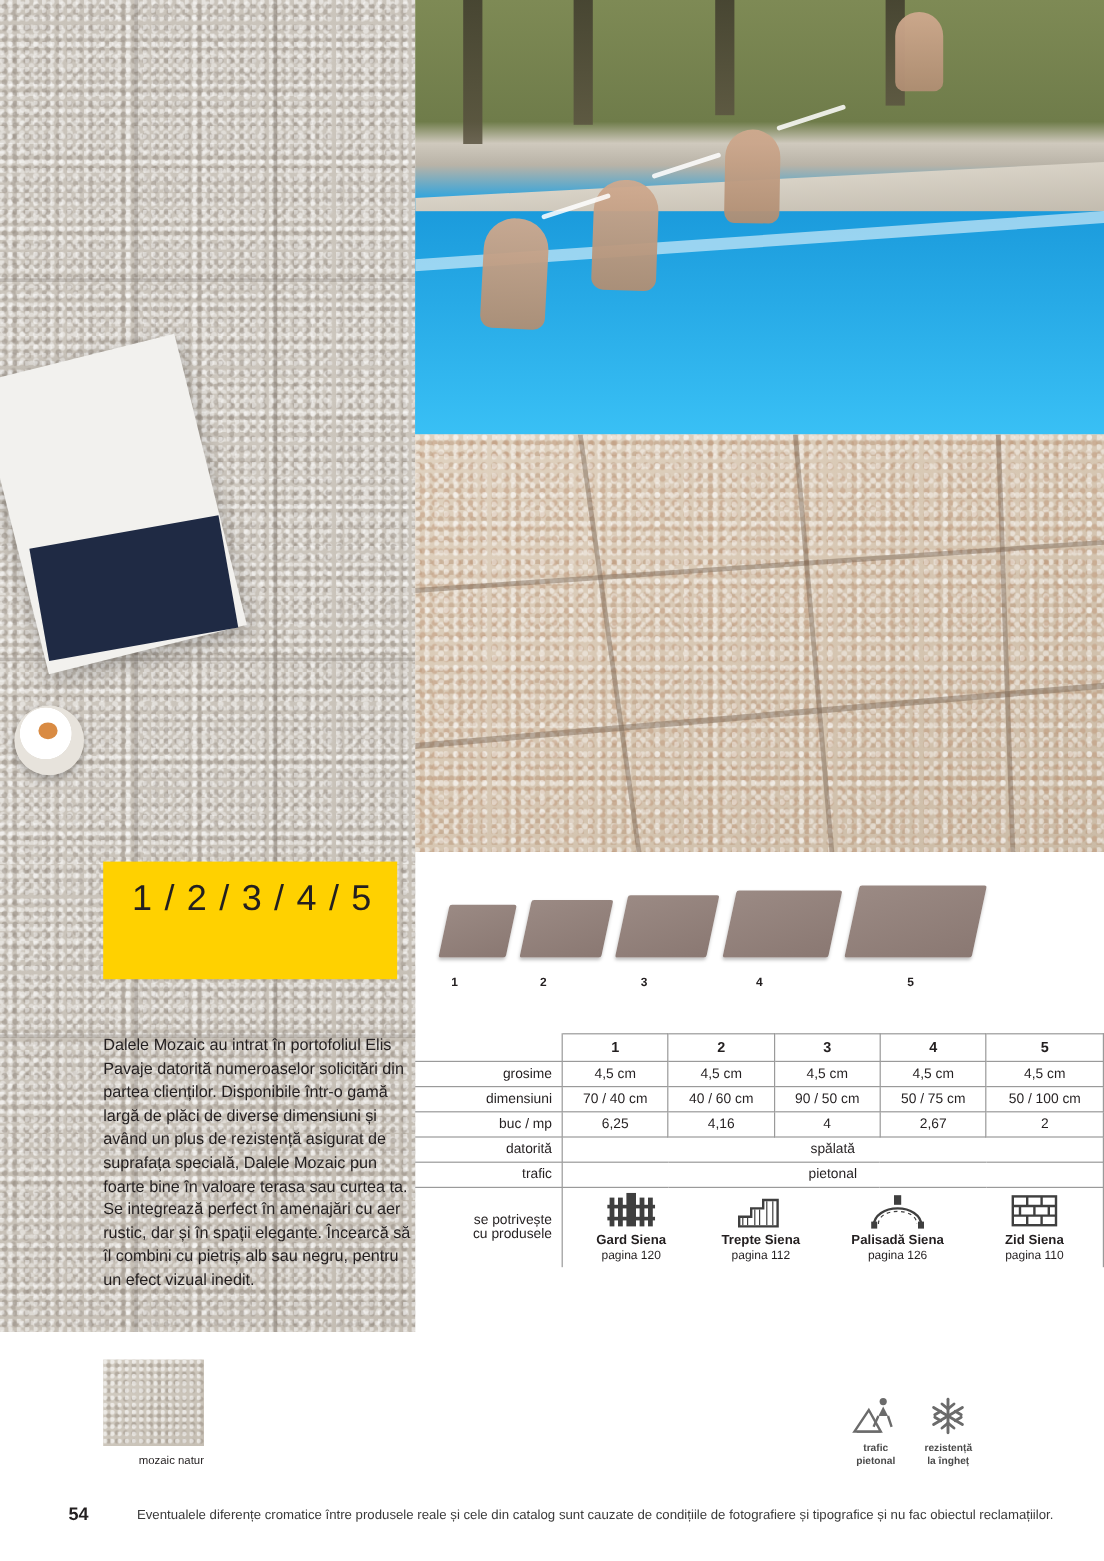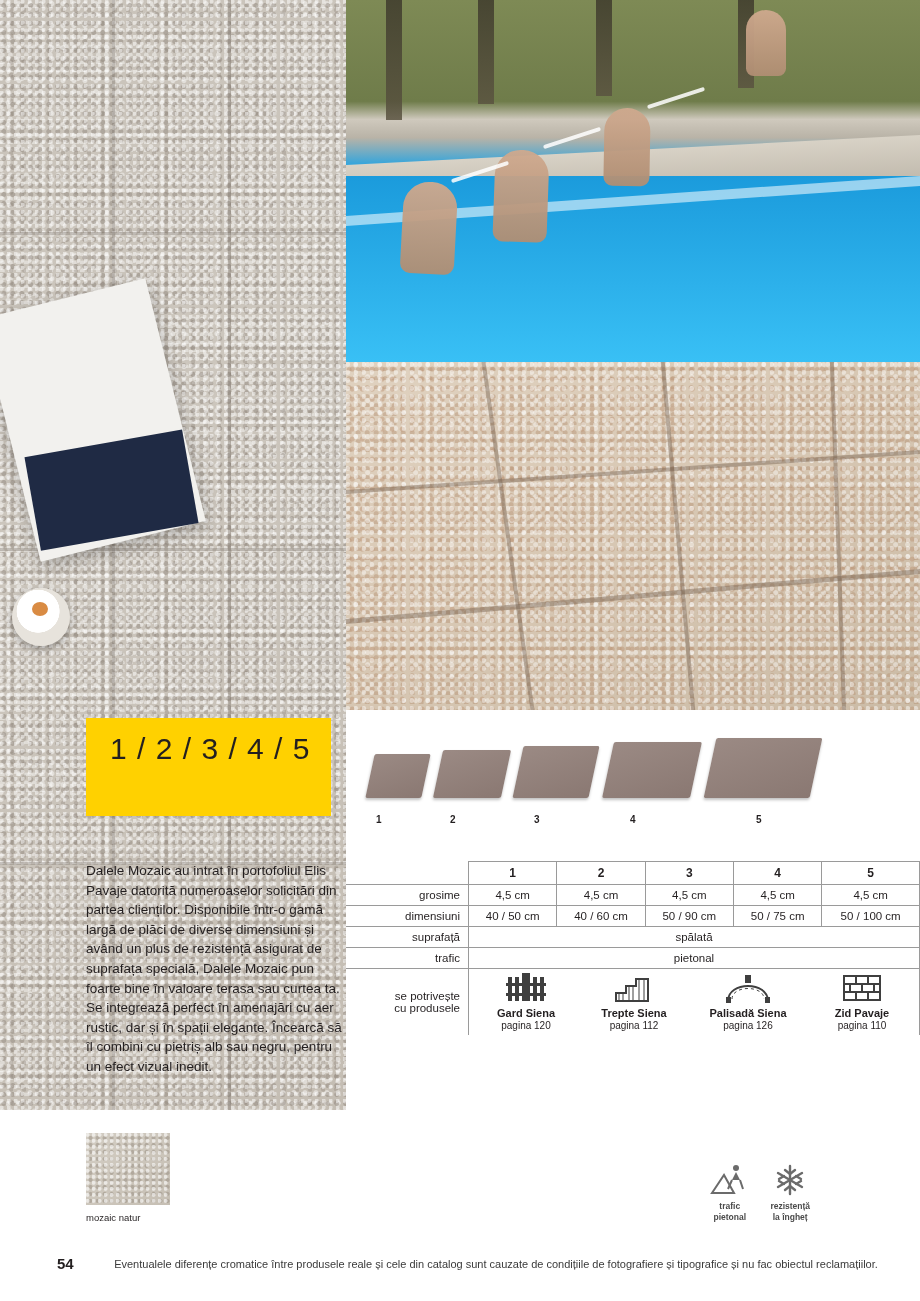--- a/index.html
+++ b/index.html
@@ -83,21 +83,21 @@
   
   .swatch-wrap{position:absolute;left:86px;top:1133px;width:84px;}
   .swatch{
     width:84px;height:72px;
     background:
       radial-gradient(circle at 25% 30%, rgba(255,255,255,.6) 0 1.5px, transparent 2.5px),
       radial-gradient(circle at 65% 70%, rgba(150,140,128,.5) 0 1.5px, transparent 2.5px),
       linear-gradient(135deg,#d3cdc3,#c6bfb4);
     background-size:6px 6px,7px 7px,100% 100%;
   }
-  .swatch-label{font-size:9.5px;margin-top:7px;text-align:left;color:#231f20;}
+  .swatch-label{font-size:9.5px;margin-top:7px;text-align:right;color:#231f20;}
 
   
   .samples{position:absolute;left:346px;top:736px;width:574px;height:100px;}
   .samples .s{position:absolute;background:linear-gradient(160deg,#9b8a84,#8a7872);border-radius:2px;box-shadow:0 2px 3px rgba(0,0,0,.25);}
   .samples .cap{position:absolute;font-size:10px;font-weight:bold;color:#231f20;}
 
   
   table.spec{
     position:absolute;left:346px;top:861px;width:574px;border-collapse:collapse;
     font-size:11.5px;color:#231f20;
@@ -200,28 +200,36 @@
     <tr>
       <td class="rowhead">grosime</td>
       <td>4,5 cm</td>
       <td>4,5 cm</td>
       <td>4,5 cm</td>
       <td>4,5 cm</td>
       <td>4,5 cm</td>
     </tr>
     <tr>
       <td class="rowhead">dimensiuni</td>
-      <td>40 / 50 cm</td>
+      <td>70 / 40 cm</td>
       <td>40 / 60 cm</td>
-      <td>50 / 90 cm</td>
+      <td>90 / 50 cm</td>
       <td>50 / 75 cm</td>
       <td>50 / 100 cm</td>
     </tr>
     <tr>
-      <td class="rowhead">suprafață</td>
+      <td class="rowhead">buc / mp</td>
+      <td>6,25</td>
+      <td>4,16</td>
+      <td>4</td>
+      <td>2,67</td>
+      <td>2</td>
+    </tr>
+    <tr>
+      <td class="rowhead">datorită</td>
       <td colspan="5">spălată</td>
     </tr>
     <tr>
       <td class="rowhead">trafic</td>
       <td colspan="5">pietonal</td>
     </tr>
     <tr>
       <td class="rowhead" style="border-bottom:none">
         <div>se potrivește</div>
         <div>cu produsele</div>
@@ -283,21 +291,21 @@
                 <line x1="2" y1="19" x2="38" y2="19" stroke="#3f3f3f" stroke-width="2"></line>
                 <line x1="14" y1="3" x2="14" y2="11" stroke="#3f3f3f" stroke-width="2"></line>
                 <line x1="26" y1="3" x2="26" y2="11" stroke="#3f3f3f" stroke-width="2"></line>
                 <line x1="8" y1="11" x2="8" y2="19" stroke="#3f3f3f" stroke-width="2"></line>
                 <line x1="20" y1="11" x2="20" y2="19" stroke="#3f3f3f" stroke-width="2"></line>
                 <line x1="32" y1="11" x2="32" y2="19" stroke="#3f3f3f" stroke-width="2"></line>
                 <line x1="14" y1="19" x2="14" y2="27" stroke="#3f3f3f" stroke-width="2"></line>
                 <line x1="26" y1="19" x2="26" y2="27" stroke="#3f3f3f" stroke-width="2"></line>
               </svg>
             </span>
-            <div class="icon-name">Zid Pavaje</div>
+            <div class="icon-name">Zid Siena</div>
             <div class="icon-page">pagina 110</div>
           </div>
 
         </div>
       </td>
     </tr>
   </tbody>
     </table>
 
   <div class="bottom-icons">

